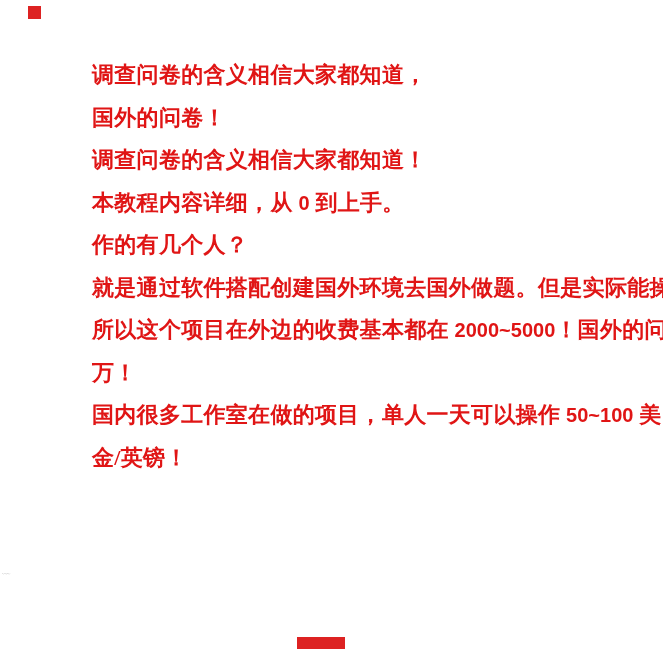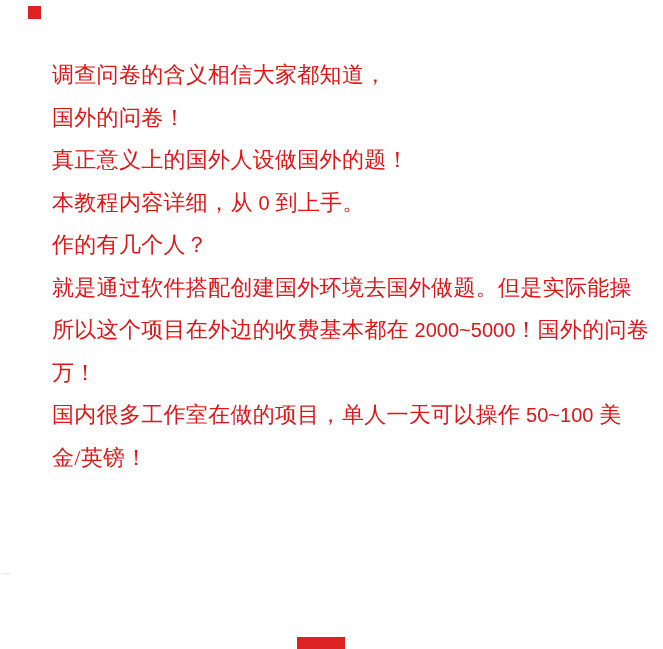--- a/index.html
+++ b/index.html
@@ -48,41 +48,42 @@
   .textblock {
     position: absolute;
     left: 52px;
     top: 54px;
     width: 575px;
     color: #e01515;
   }
   .line {
     font-size: 22px;
     line-height: 42.5px;
-    font-weight: normal;
+    font-weight: bold;
     white-space: pre;
     letter-spacing: 0.3px;
+    margin-left: 40px;
   }
   .line .num {
     font-family: "Liberation Sans", "DejaVu Sans", sans-serif;
     font-size: 20px;
     letter-spacing: 0;
   }
 </style>
 </head>
 <body style="background: rgb(255, 255, 255);">
 
 <div class="page">
 
   <div class="stamp top-left" style="background: rgb(221, 34, 34);"></div>
 
   <div class="textblock" style="color: rgb(224, 21, 21);">
       <div class="line"><span>调查问卷的含义相信大家都知道，</span></div>
       <div class="line"><span>国外的问卷！</span></div>
-      <div class="line"><span>真正意义上的国外人设做国外的题！</span></div>
+      <div class="line"><span>调查问卷的含义相信大家都知道！</span></div>
       <div class="line"><span>本教程内容详细，从 </span><span class="num">0</span><span> 到上手。</span></div>
       <div class="line"><span>作的有几个人？</span></div>
       <div class="line"><span>就是通过软件搭配创建国外环境去国外做题。但是实际能操</span></div>
       <div class="line"><span>所以这个项目在外边的收费基本都在 </span><span class="num">2000~5000</span><span>！国外的问卷</span></div>
       <div class="line"><span>万！</span></div>
       <div class="line"><span>国内很多工作室在做的项目，单人一天可以操作 </span><span class="num">50~100</span><span> 美</span></div>
       <div class="line"><span>金/英镑！</span></div>
     </div>
 
   <div class="smudge">﹏</div>

